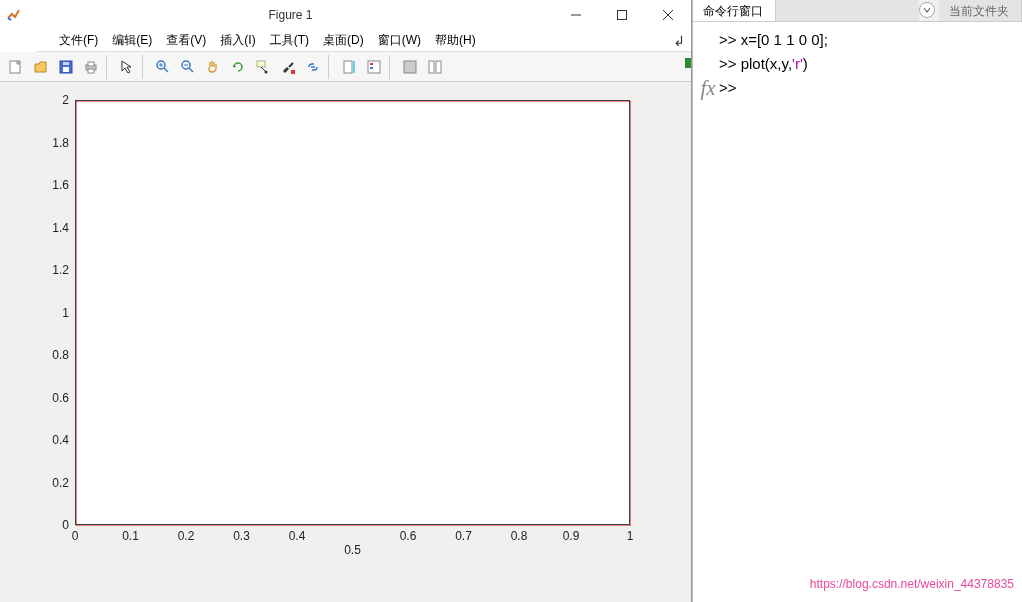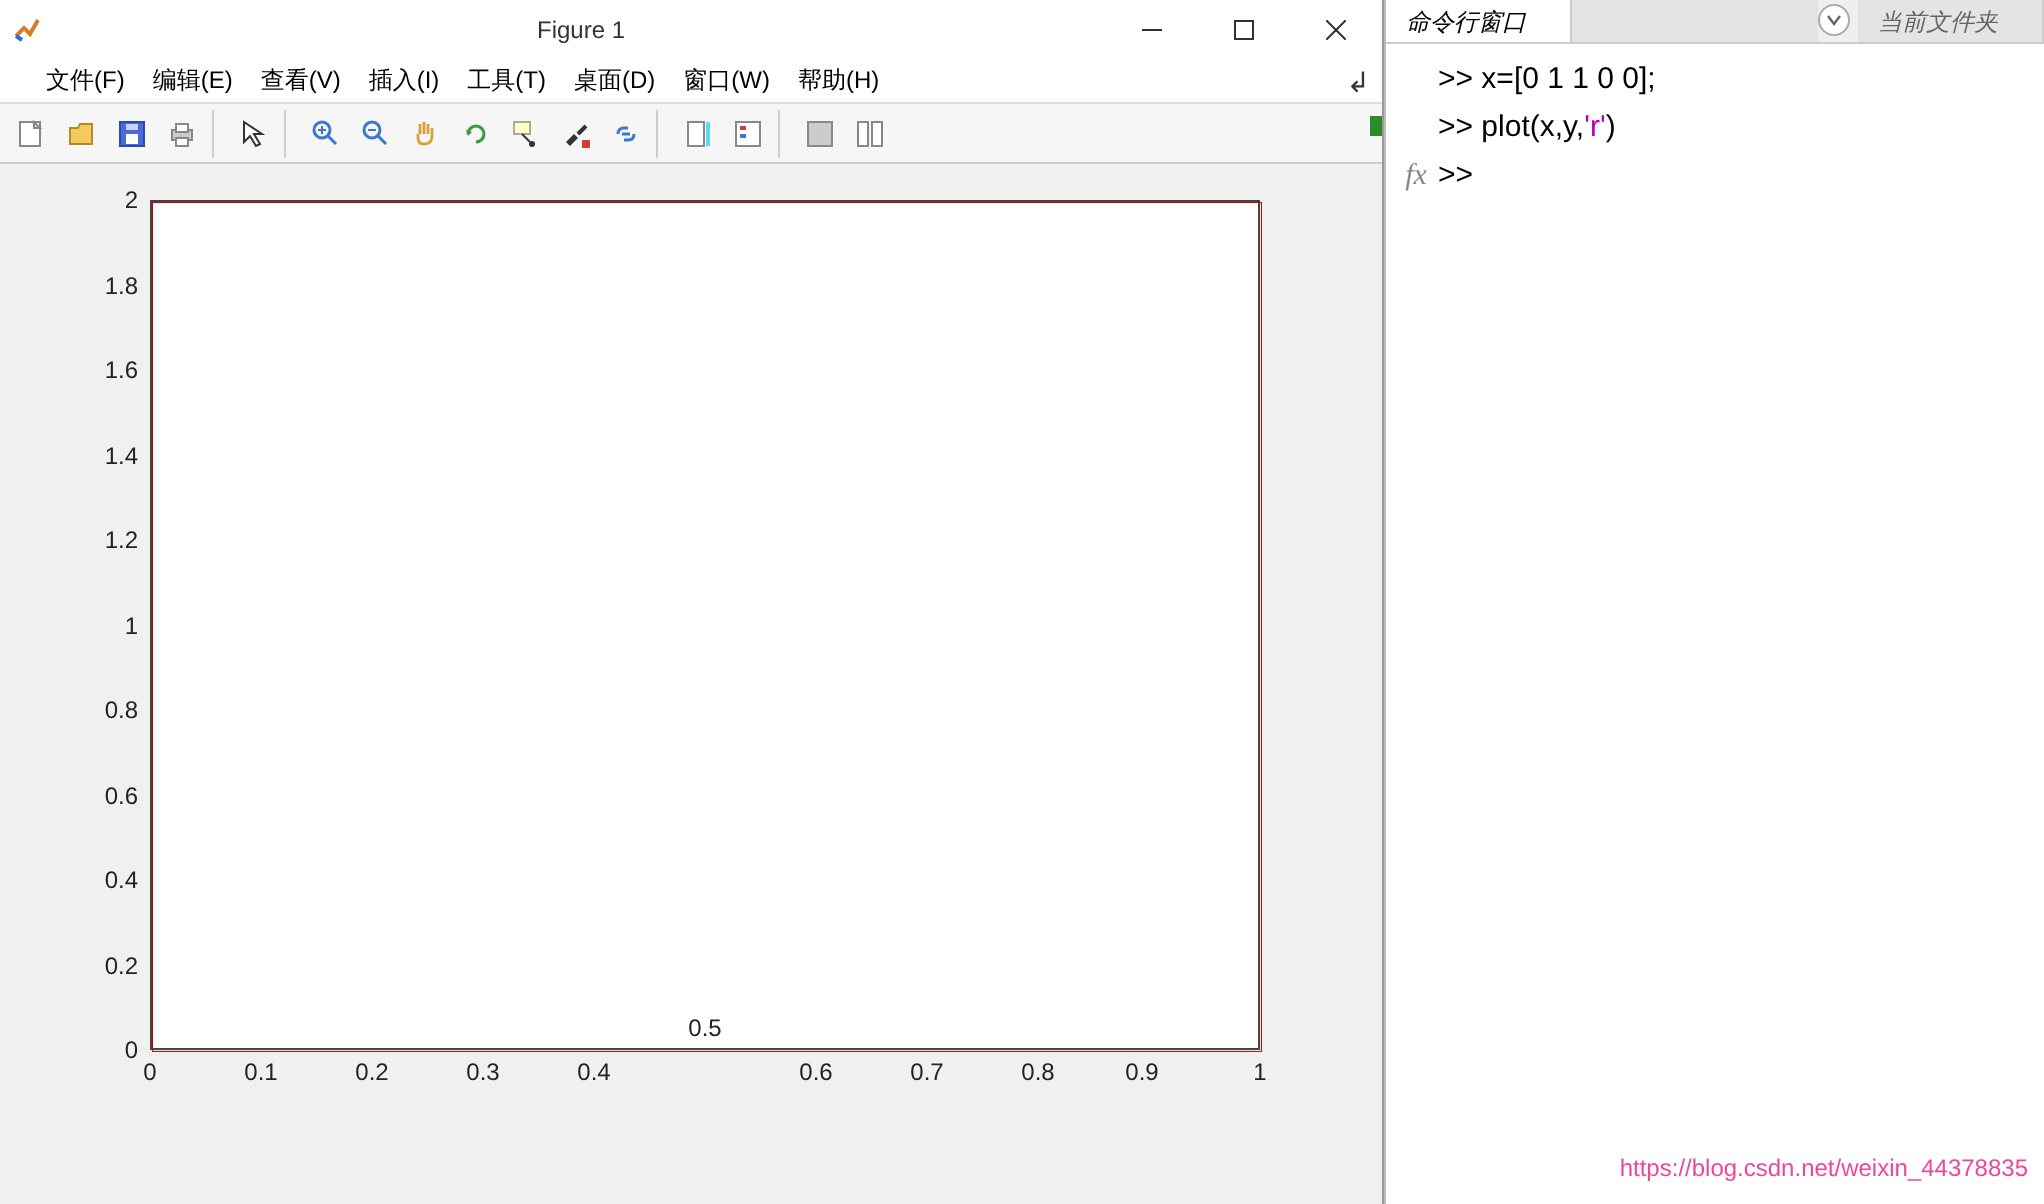--- a/index.html
+++ b/index.html
@@ -7,49 +7,49 @@
 
 
 .figure-pane { width: 692px; height: 602px; background: #fff; border-right: 1px solid #999; display: flex; flex-direction: column; position: relative; }
 .titlebar { height: 30px; background: #fff; display: flex; align-items: center; padding: 0 0 0 6px; font-size: 12px; color: #333; }
 .titlebar .app-icon { width: 16px; height: 16px; margin-right: 6px; }
 .titlebar .title-text { flex: 1; text-align: center; }
 .titlebar .win-btns { display: flex; }
 .titlebar .win-btn { width: 46px; height: 30px; display: flex; align-items: center; justify-content: center; }
 .titlebar .win-btn svg { stroke: #333; }
 
-.menubar { height: 22px; display: flex; align-items: flex-end; padding: 0 16px; font-size: 12px; color: #000; border-bottom: 1px solid #ddd; position: relative; }
+.menubar { height: 22px; display: flex; align-items: flex-end; padding: 0 16px; font-size: 12px; color: #000; border-bottom: 1px solid #ddd; position: relative; margin-left: 36px; }
 .menubar .menu-item { padding: 2px 7px; cursor: default; }
 .menubar .docker { position: absolute; right: 6px; top: 3px; font-size: 14px; color: #333; }
 
 .toolbar { height: 30px; display: flex; align-items: center; padding: 0 4px; gap: 1px; background: #f6f6f6; border-bottom: 1px solid #ccc; }
 .toolbar .tbtn { width: 24px; height: 24px; display: flex; align-items: center; justify-content: center; border: 1px solid transparent; border-radius: 2px; }
 .toolbar .sep { width: 6px; height: 24px; margin: 0 2px; border-left: 1px solid #ccc; }
 
 .plot-area { flex: 1; background: #f0f0f0; position: relative; }
 .axes-box { position: absolute; left: 75px; top: 18px; width: 555px; height: 425px; background: #fff; border: 1px solid #444; }
 .plot-line { position: absolute; left: 0; top: 0; }
 
 .tick-x { position: absolute; font-size: 12px; color: #222; transform: translateX(-50%); }
 .tick-y { position: absolute; font-size: 12px; color: #222; transform: translateY(-50%); text-align: right; width: 30px; }
 
 
 .right-pane { flex: 1; height: 602px; background: #fff; display: flex; flex-direction: column; border-left: 1px solid #bbb; position: relative; }
 .side-marker { position:absolute; left:-8px; top:58px; width:6px; height:10px; background:#2a8d2a; }
 
 .panel-tabs { height: 22px; background: #efefef; border-bottom: 1px solid #ccc; display: flex; align-items: stretch; font-size: 12px; }
-.panel-tabs .tab { padding: 3px 22px 0 10px; background: #fff; border-right: 1px solid #ccc; position: relative; font-style: italic; }
+.panel-tabs .tab { padding: 3px 12px 0 10px; background: #fff; border-right: 1px solid #ccc; position: relative; }
 .panel-tabs .tab.inactive { background: #e4e4e4; color: #666; }
 .panel-tabs .spacer { flex: 1; background: #e4e4e4; }
 .panel-tabs .round { width:16px;height:16px; border:1px solid #aaa;border-radius:50%; margin:2px 4px 0 0; background:#fff; display:flex;align-items:center;justify-content:center;}
 .panel-tabs .round svg{stroke:#666;}
 
 .cmd-body { flex:1; padding: 6px 6px 6px 4px; font-family: "Consolas", "Courier New", monospace; font-size: 15px; color: #000; position: relative; line-height: 24px; }
 .cmd-row { display: flex; white-space: pre; }
-.cmd-row .fx { width: 22px; text-align: center; color: #888; font-style: italic; font-family: "Times New Roman", serif; font-size: 15px; }
+.cmd-row .fx { width: 22px; text-align: center; color: #888; font-style: italic; font-family: "Times New Roman", serif; font-size: 21px; }
 .cmd-row .gut { width: 22px; }
 .cmd-row .str { color: #b300b3; }
 
 .watermark { position:absolute; right:8px; bottom:6px; font-size:12px; color:#ec4899; }
 
 </style>
 </head>
 <body>
 
 <div class="figure-pane">
@@ -206,21 +206,21 @@
       <svg id="plot-svg" class="plot-line" width="555" height="425">
           <polyline points="0,425 555,425 555,0 0,0 0,425" fill="none" stroke="#d40000" stroke-width="1"></polyline>
         </svg>
     </div>
     <div id="xtick-layer">
         <div class="tick-x" style="left:75px;top:447px;">0</div>
         <div class="tick-x" style="left:130.5px;top:447px;">0.1</div>
         <div class="tick-x" style="left:186px;top:447px;">0.2</div>
         <div class="tick-x" style="left:241.5px;top:447px;">0.3</div>
         <div class="tick-x" style="left:297px;top:447px;">0.4</div>
-        <div class="tick-x" style="left:352.5px;top:425px;">0.5</div>
+        <div class="tick-x" style="left:352.5px;top:461px;">0.5</div>
         <div class="tick-x" style="left:408px;top:447px;">0.6</div>
         <div class="tick-x" style="left:463.5px;top:447px;">0.7</div>
         <div class="tick-x" style="left:519px;top:447px;">0.8</div>
         <div class="tick-x" style="left:571px;top:447px;">0.9</div>
         <div class="tick-x" style="left:630px;top:447px;">1</div>
       </div>
     <div id="ytick-layer">
         <div class="tick-y" style="left:39px;top:443px;">0</div>
         <div class="tick-y" style="left:39px;top:400.5px;">0.2</div>
         <div class="tick-y" style="left:39px;top:358px;">0.4</div>

